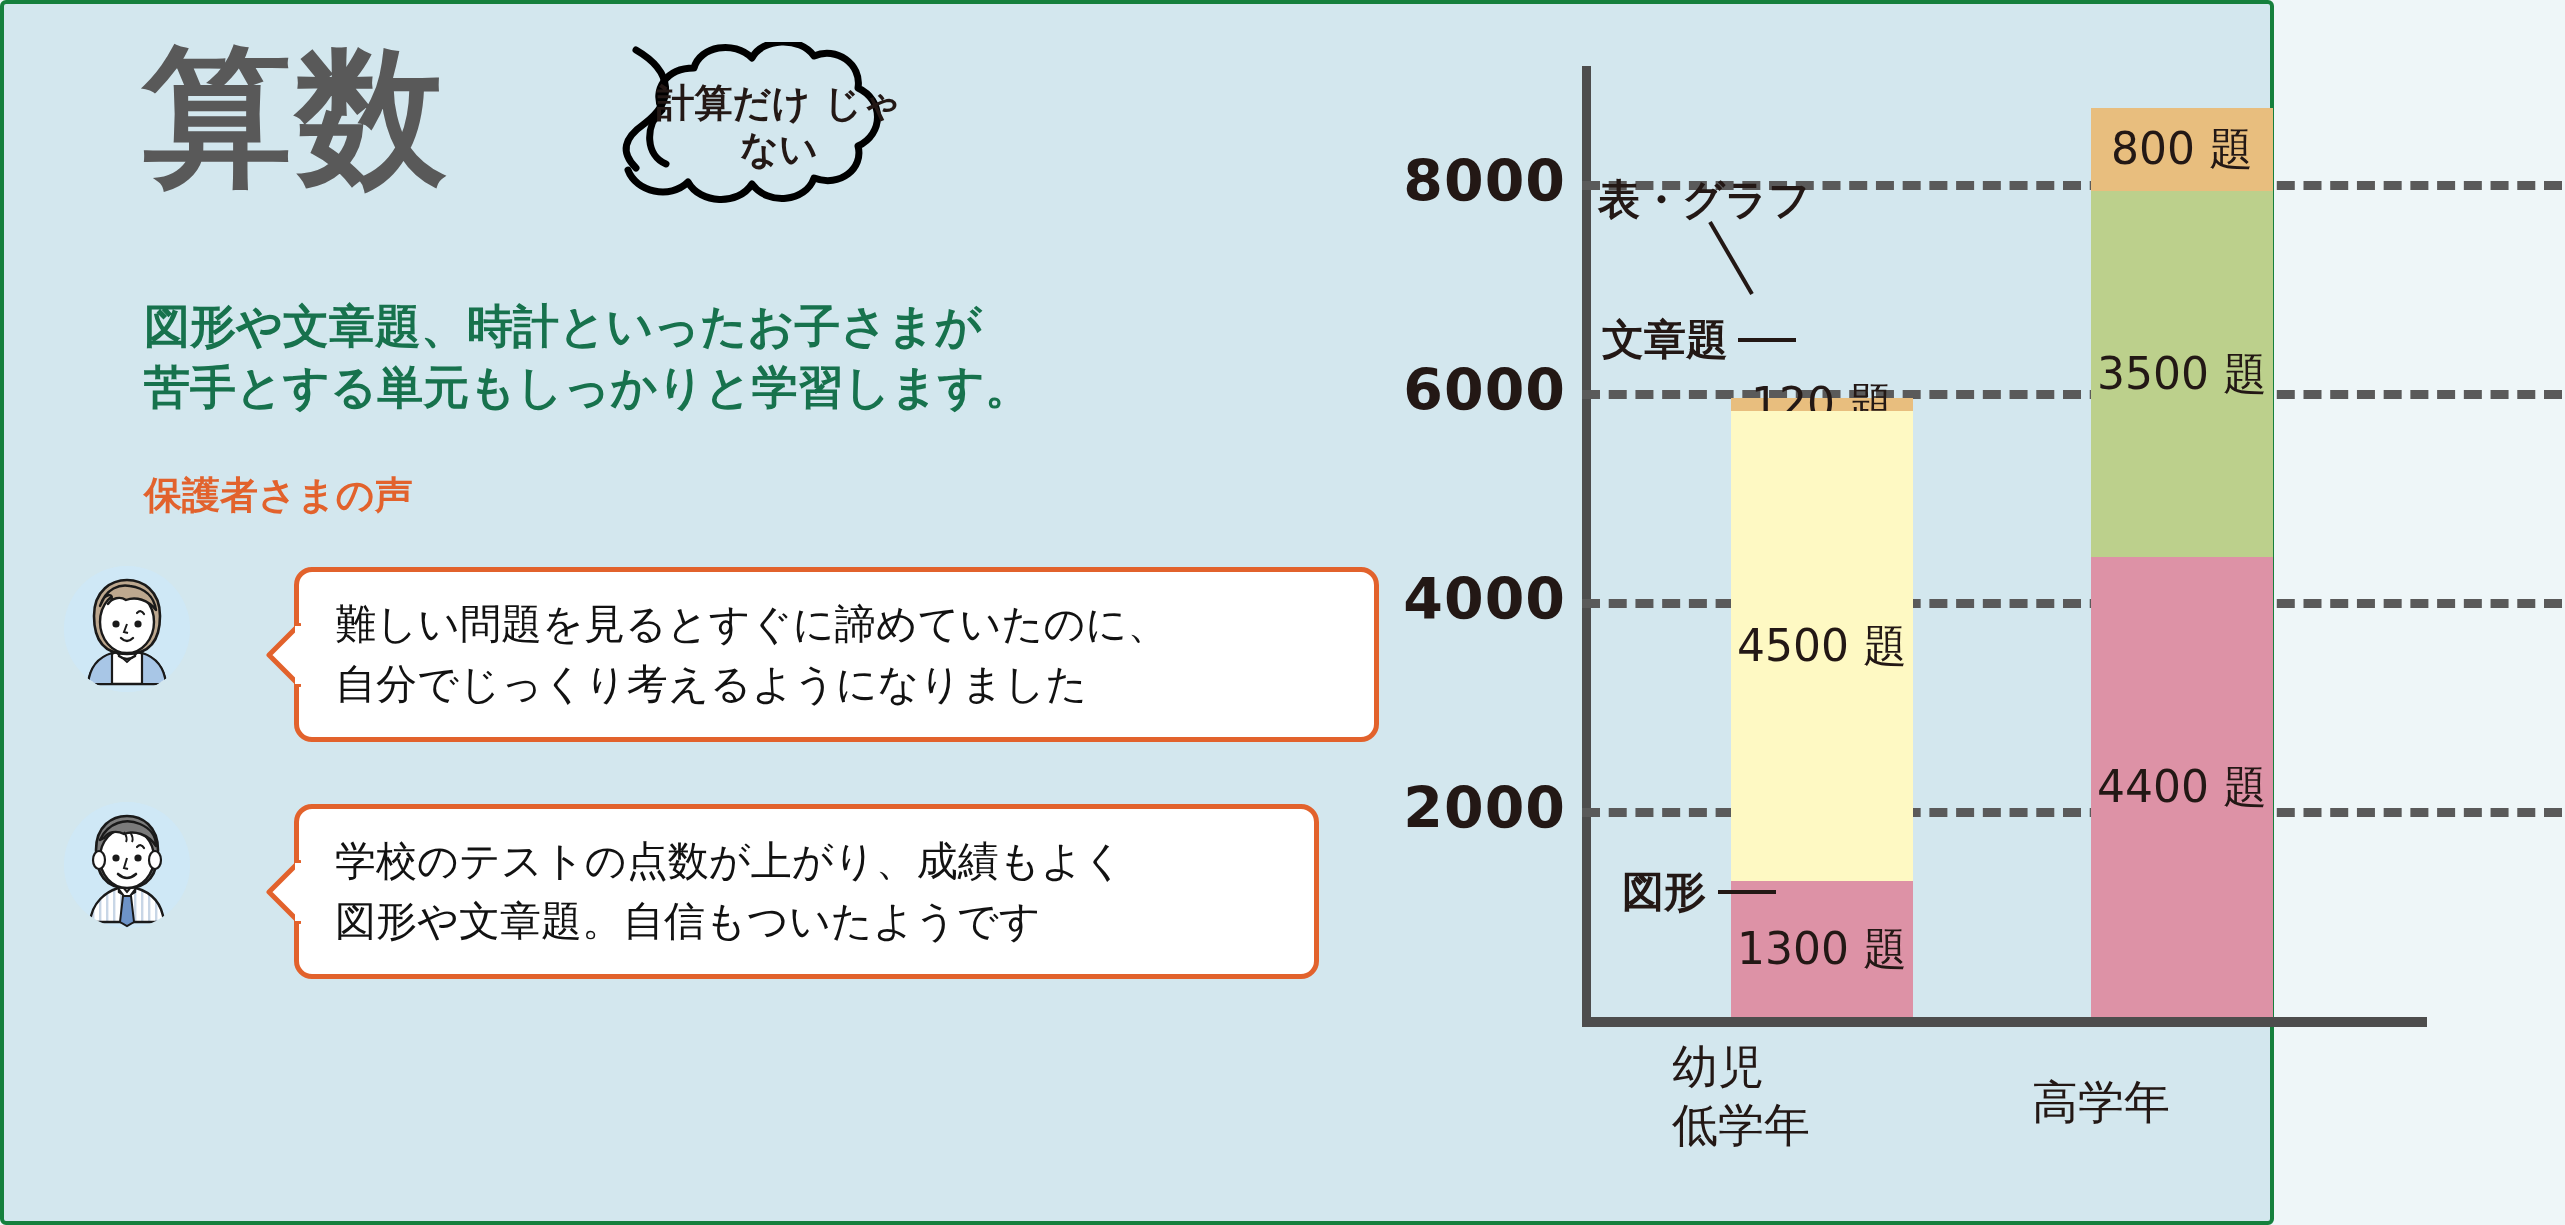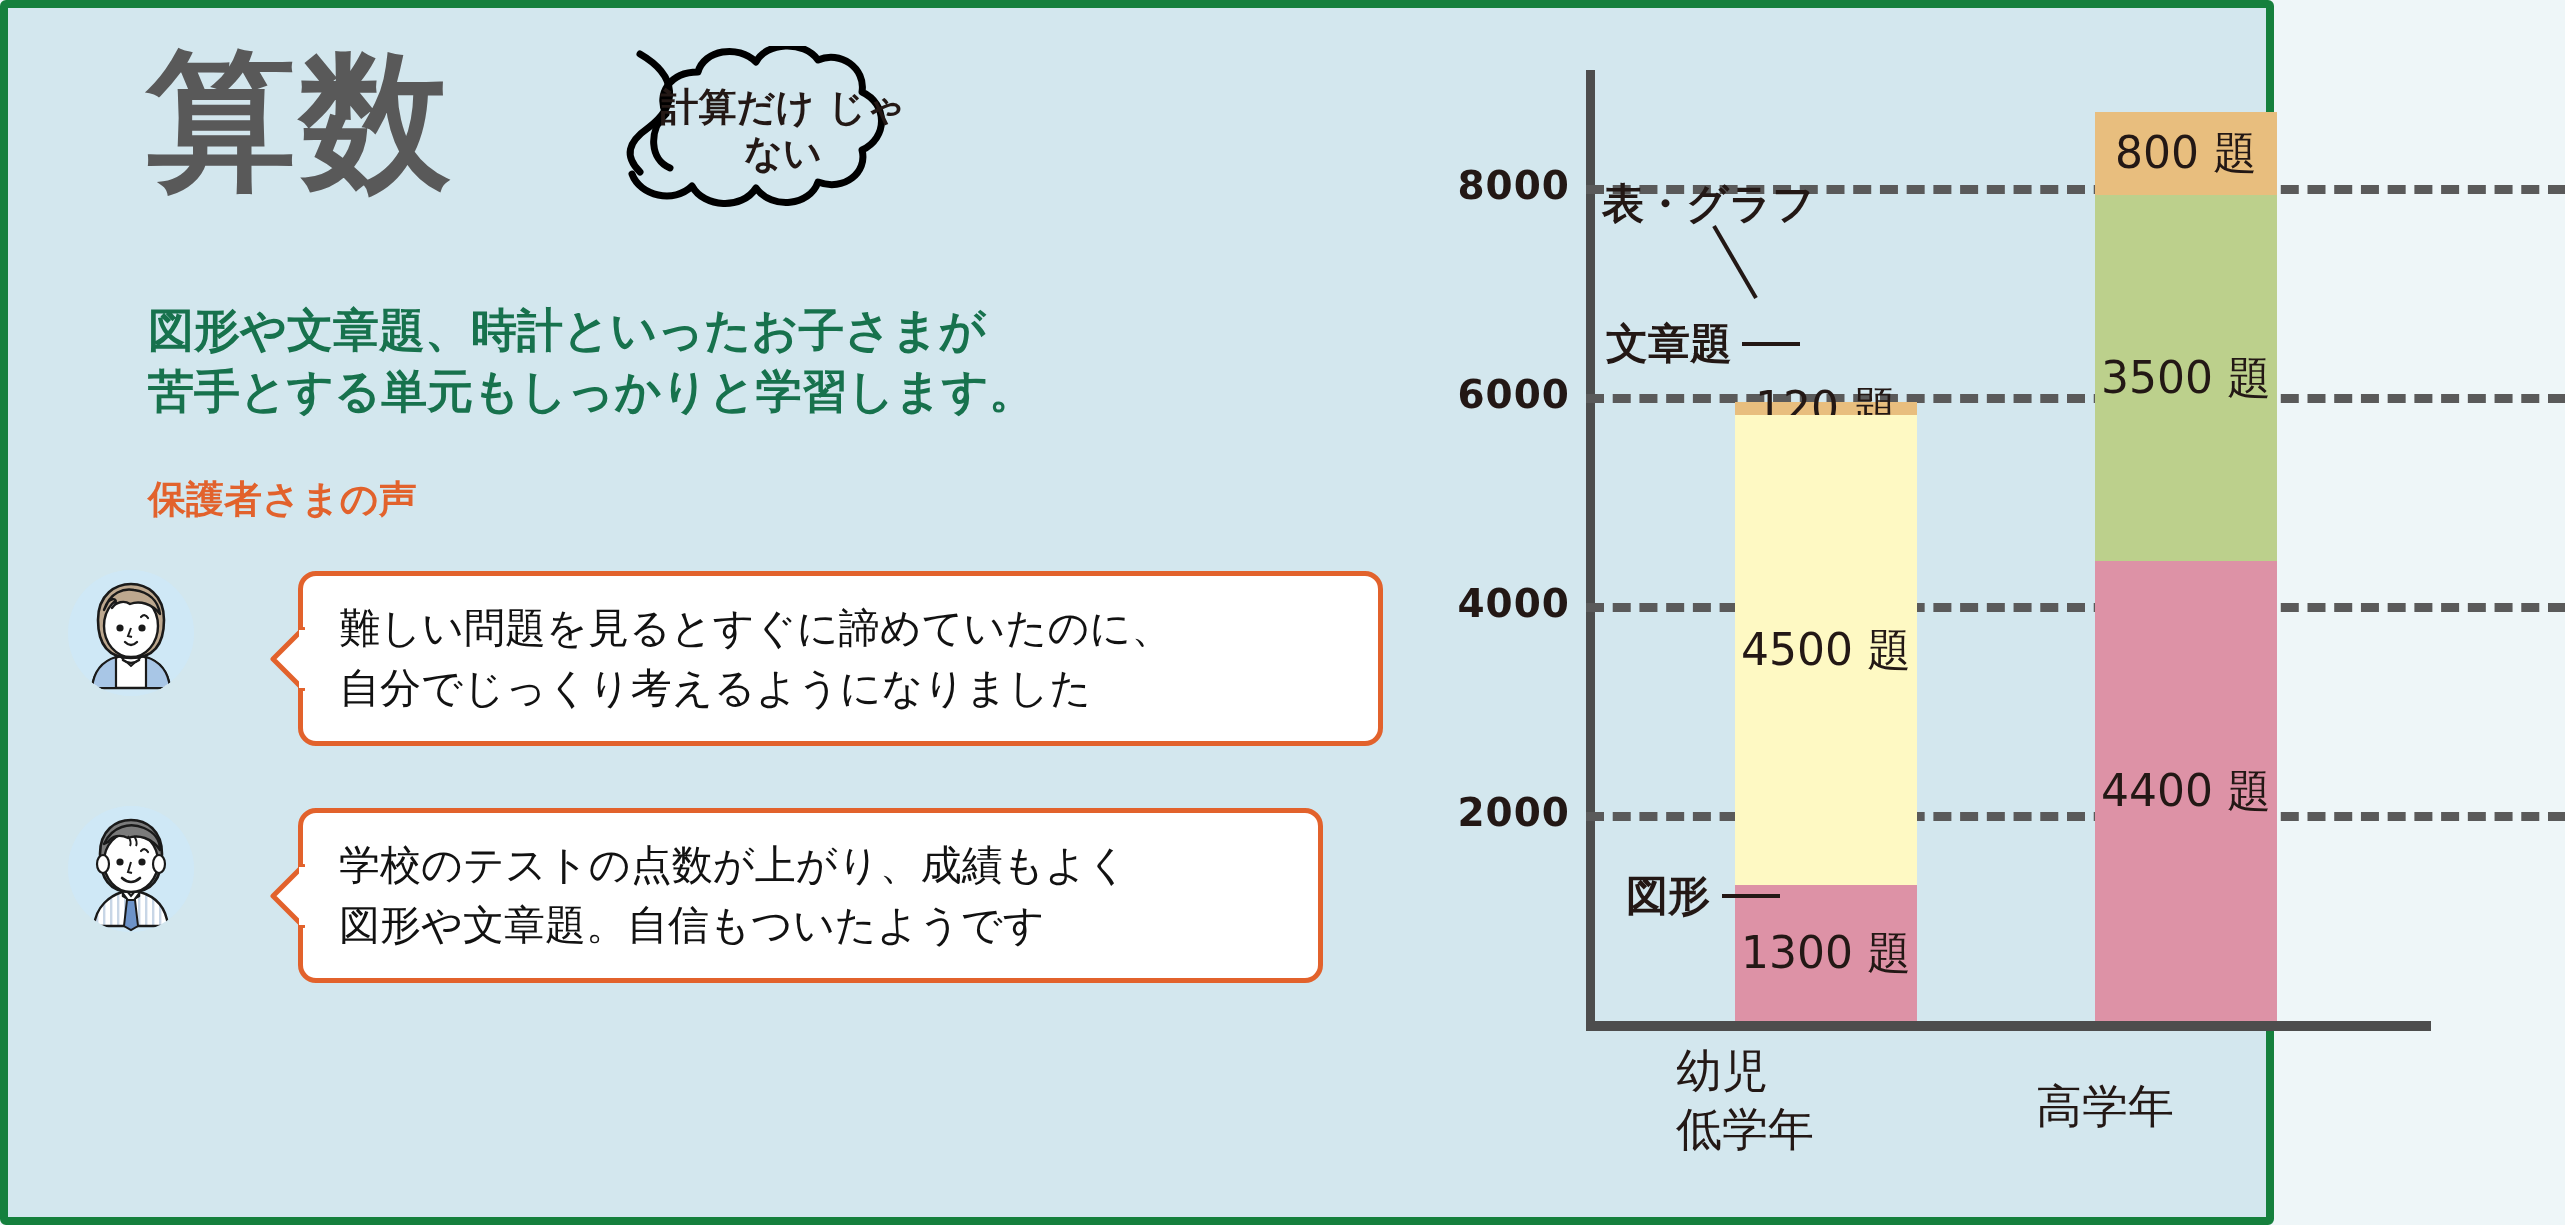--- a/index.html
+++ b/index.html
@@ -5,21 +5,21 @@
   html,body{margin:0;padding:0;}
   body{
     width:2565px;height:1225px;overflow:hidden;
     background:#eef6f8;
     font-family:"Liberation Sans","DejaVu Sans",sans-serif;
   }
   #stage{
     position:relative;width:2274px;height:1225px;
     background:#d3e7ee;
     box-sizing:border-box;
-    border:8px solid #15803d;
+    border:4px solid #15803d;
     border-radius:6px;
   }
 
   
   #left{position:absolute;left:0;top:0;width:1440px;height:1225px;}
 
   .title-kanji{
     position:absolute;left:138px;top:38px;
     font-size:150px;line-height:1;font-weight:bold;
     color:#595959;letter-spacing:4px;
@@ -79,21 +79,21 @@
   #chart{position:absolute;left:1450px;top:0;width:1115px;height:1225px;}
 
   .axis-y{position:absolute;left:128px;top:62px;width:9px;height:960px;background:#4d4d4d;}
   .axis-x{position:absolute;left:128px;top:1013px;width:845px;height:10px;background:#4d4d4d;}
 
   .grid{
     position:absolute;height:0;border-top:9px dashed #5a5a5a;
   }
   .ytick-label{
     position:absolute;right:0;color:#231815;
-    font-size:39px;font-weight:bold;letter-spacing:1px;
+    font-size:57px;font-weight:bold;letter-spacing:1px;
     font-family:"DejaVu Sans","Liberation Sans",sans-serif;
     transform:translateY(-50%);
     text-align:right;
   }
 
   .bar{position:absolute;bottom:0;width:182px;}
   .seg{position:relative;width:100%;display:flex;align-items:center;justify-content:center;}
   .seg .seg-label{
     position:absolute;white-space:nowrap;color:#231815;
     font-size:44px;font-weight:400;

